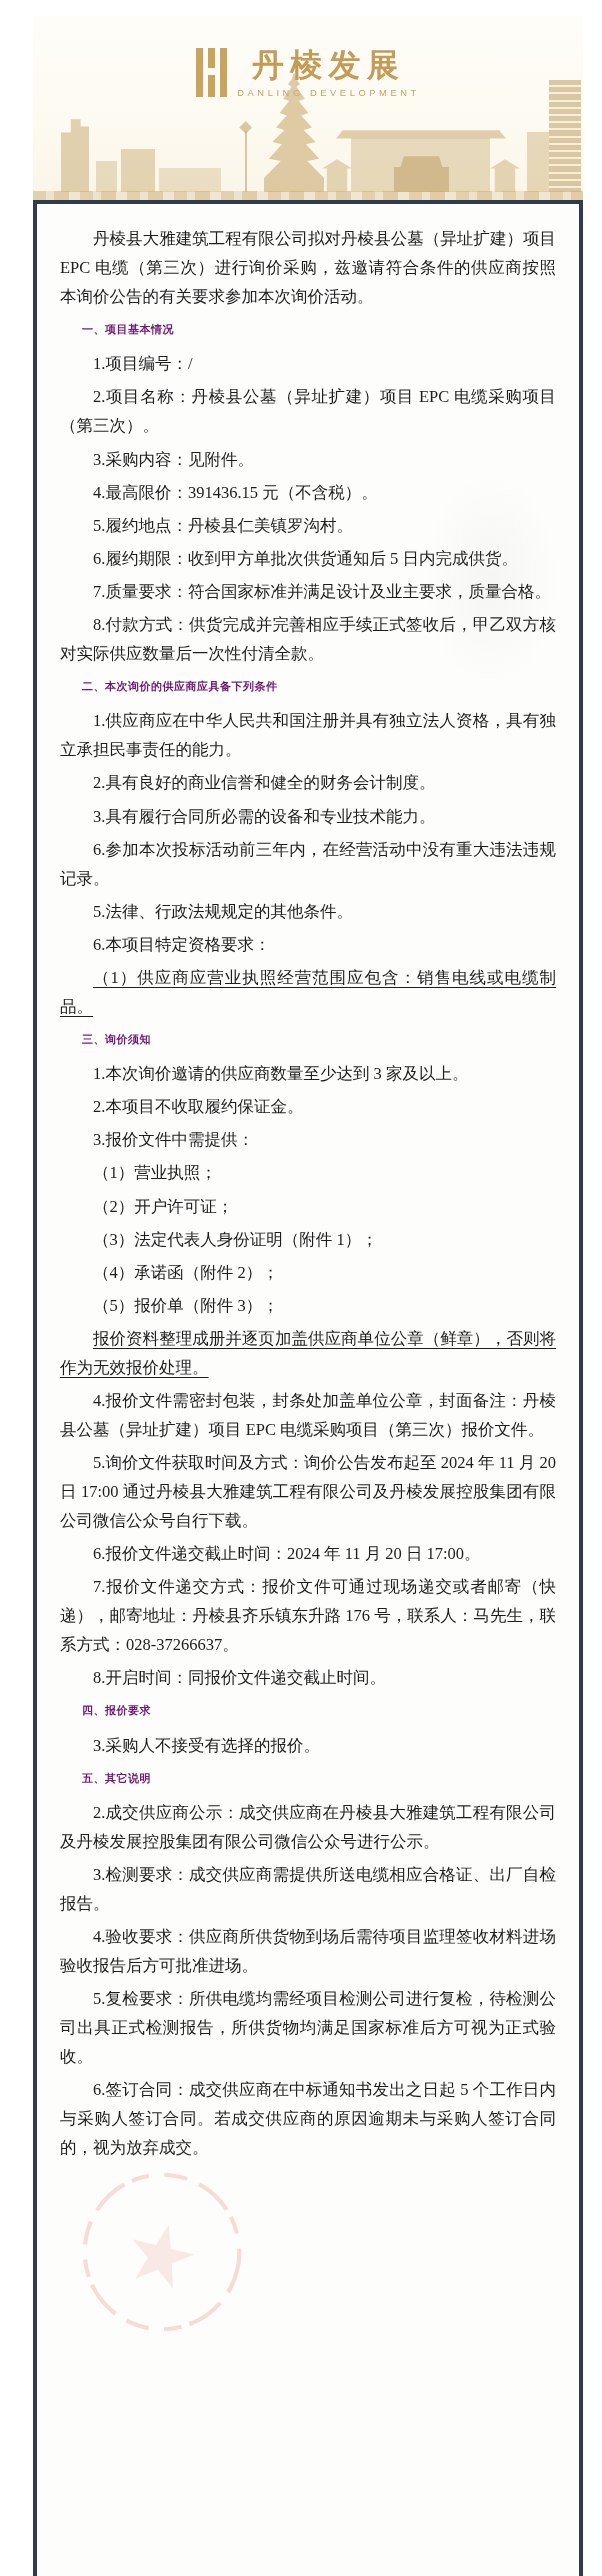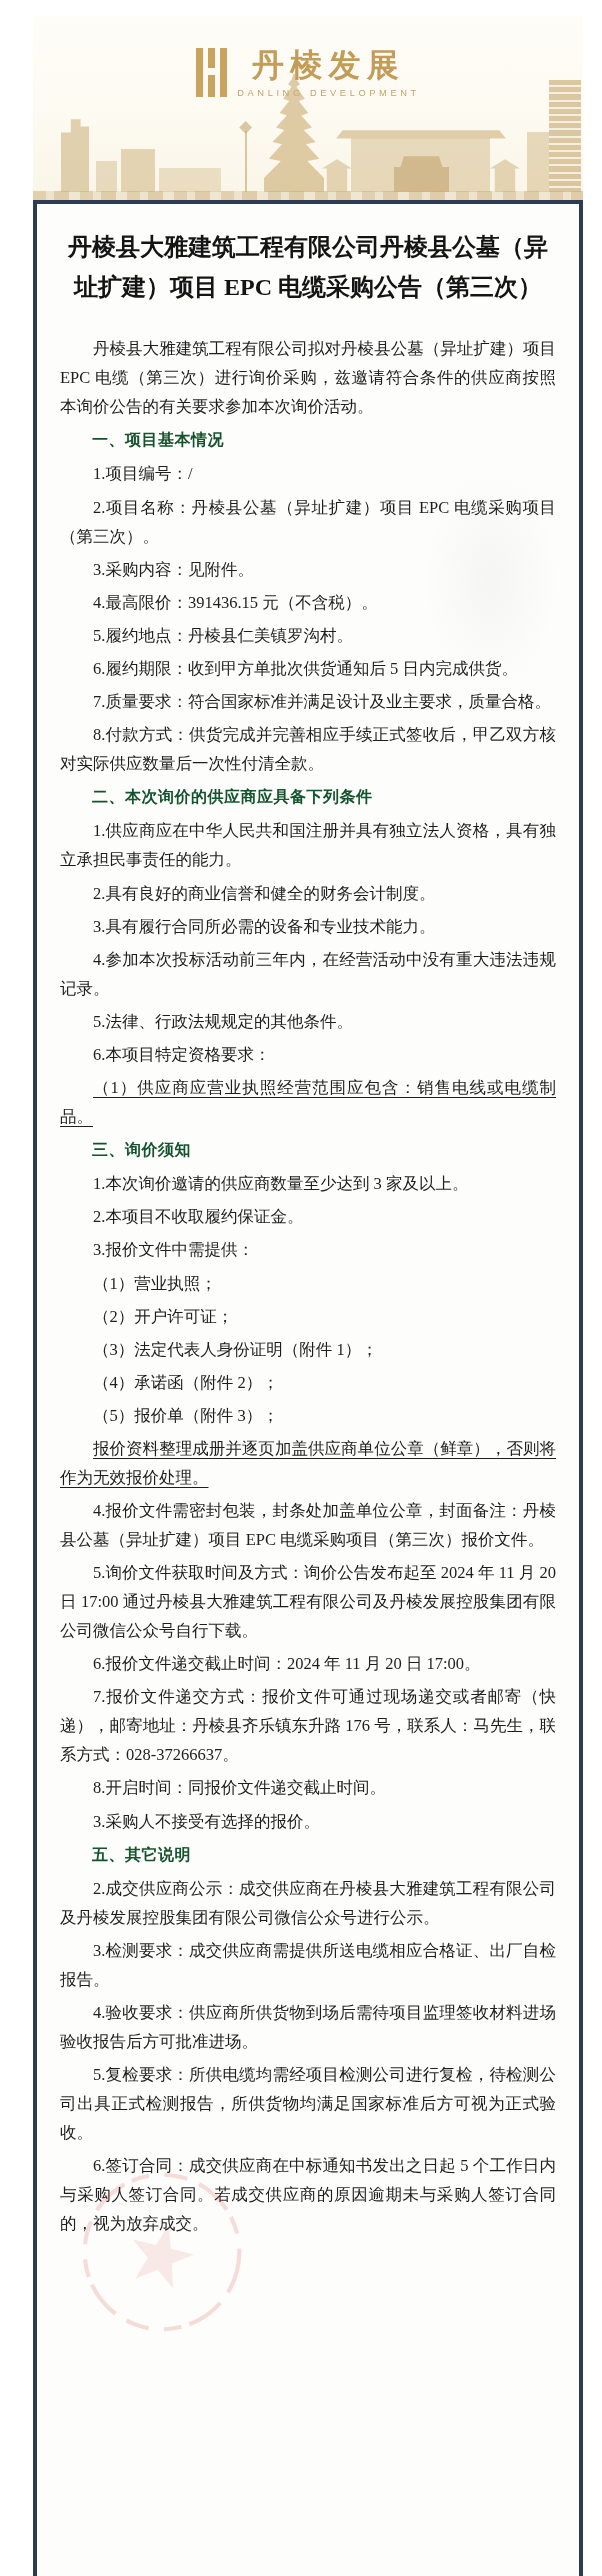--- a/index.html
+++ b/index.html
@@ -39,22 +39,22 @@
   .sk-base{position:absolute;left:0;right:0;bottom:0;height:8.2px;
     background:repeating-linear-gradient(90deg,rgba(200,172,116,.5) 0 13.4px,rgba(200,172,116,.25) 13.4px 20.6px,rgba(200,172,116,.55) 20.6px 36px,rgba(200,172,116,.2) 36px 47px);}
 
   
   .doc-card{box-sizing:border-box;height:3323px;border:4.6px solid #2d3c52;background:#fdfdfc;
     padding:20.6px 23px 0;overflow:hidden;position:relative;}
   .doc-card:before{content:"";position:absolute;right:20.6px;top:268px;width:134px;height:216px;pointer-events:none;
     background:radial-gradient(closest-side,rgba(120,120,120,.06),transparent);}
   .doc-title{font-size:24px;line-height:40px;font-weight:700;text-align:center;color:#141414;margin:3.1px 3.1px 27px;}
   p.para{font-size:16.5px;line-height:29px;margin:0 0 4.1px;text-indent:2em;text-align:justify;color:#1e1e1e;}
-  .sec-heading{font-family:"Liberation Sans","DejaVu Sans",sans-serif;font-weight:700;font-size:16px;line-height:29px;
-    margin:2.1px 0 5.2px;text-indent:2em;color:#14532d;letter-spacing:0.5px;}
+  .sec-heading{font-family:"Liberation Sans","DejaVu Sans",sans-serif;font-weight:700;font-size:11px;line-height:29px;
+    margin:2.1px 0 5.2px;text-indent:2em;color:#701a75;letter-spacing:0.5px;}
   .u{text-decoration:underline;text-underline-offset:4.1px;text-decoration-thickness:1.3px;}
   .seal-faint{position:absolute;left:40px;top:1963px;width:170px;height:170px;opacity:.16;transform:rotate(14deg);}
 </style>
 </head>
 <body>
 
 <div class="column">
 
   <div class="banner">
     <div class="logo-row">
@@ -77,57 +77,57 @@
       <div class="sk sk-hallgate"></div>
       <div class="sk sk-pav2"></div>
       <div class="sk sk-mid"></div>
       <div class="sk sk-tall"></div>
       <div class="sk-base"></div>
     </div>
   </div>
 
   <div class="doc-card">
 
-    <h1 class="doc-title">丹棱县大雅建筑工程有限公司丹棱县公墓（异址扩建）项目 EPC 电缆采购公告（第三次）</h1>
 
     <p class="para">丹棱县大雅建筑工程有限公司拟对丹棱县公墓（异址扩建）项目 EPC 电缆（第三次）进行询价采购，兹邀请符合条件的供应商按照本询价公告的有关要求参加本次询价活动。</p>
 
     <div id="doc-body">
         <div class="sec-heading">一、项目基本情况</div>
         <p class="para">1.项目编号：/</p>
         <p class="para">2.项目名称：丹棱县公墓（异址扩建）项目 EPC 电缆采购项目（第三次）。</p>
         <p class="para">3.采购内容：见附件。</p>
         <p class="para">4.最高限价：391436.15 元（不含税）。</p>
         <p class="para">5.履约地点：丹棱县仁美镇罗沟村。</p>
         <p class="para">6.履约期限：收到甲方单批次供货通知后 5 日内完成供货。</p>
         <p class="para">7.质量要求：符合国家标准并满足设计及业主要求，质量合格。</p>
         <p class="para">8.付款方式：供货完成并完善相应手续正式签收后，甲乙双方核对实际供应数量后一次性付清全款。</p>
         <div class="sec-heading">二、本次询价的供应商应具备下列条件</div>
         <p class="para">1.供应商应在中华人民共和国注册并具有独立法人资格，具有独立承担民事责任的能力。</p>
         <p class="para">2.具有良好的商业信誉和健全的财务会计制度。</p>
         <p class="para">3.具有履行合同所必需的设备和专业技术能力。</p>
-        <p class="para">4.参加本次投标活动前三年内，在经营活动中没有重大违法违规记录。</p>
+        <p class="para">6.参加本次投标活动前三年内，在经营活动中没有重大违法违规记录。</p>
         <p class="para">5.法律、行政法规规定的其他条件。</p>
         <p class="para">6.本项目特定资格要求：</p>
         <p class="para u">（1）供应商应营业执照经营范围应包含：销售电线或电缆制品。</p>
         <div class="sec-heading">三、询价须知</div>
         <p class="para">1.本次询价邀请的供应商数量至少达到 3 家及以上。</p>
         <p class="para">2.本项目不收取履约保证金。</p>
         <p class="para">3.报价文件中需提供：</p>
         <p class="para">（1）营业执照；</p>
         <p class="para">（2）开户许可证；</p>
         <p class="para">（3）法定代表人身份证明（附件 1）；</p>
         <p class="para">（4）承诺函（附件 2）；</p>
         <p class="para">（5）报价单（附件 3）；</p>
         <p class="para u">报价资料整理成册并逐页加盖供应商单位公章（鲜章），否则将作为无效报价处理。</p>
         <p class="para">4.报价文件需密封包装，封条处加盖单位公章，封面备注：丹棱县公墓（异址扩建）项目 EPC 电缆采购项目（第三次）报价文件。</p>
         <p class="para">5.询价文件获取时间及方式：询价公告发布起至 2024 年 11 月 20 日 17:00 通过丹棱县大雅建筑工程有限公司及丹棱发展控股集团有限公司微信公众号自行下载。</p>
         <p class="para">6.报价文件递交截止时间：2024 年 11 月 20 日 17:00。</p>
         <p class="para">7.报价文件递交方式：报价文件可通过现场递交或者邮寄（快递），邮寄地址：丹棱县齐乐镇东升路 176 号，联系人：马先生，联系方式：028-37266637。</p>
         <p class="para">8.开启时间：同报价文件递交截止时间。</p>
+        <div class="sec-heading">四、报价要求</div>
         <p class="para">3.采购人不接受有选择的报价。</p>
         <div class="sec-heading">五、其它说明</div>
         <p class="para">2.成交供应商公示：成交供应商在丹棱县大雅建筑工程有限公司及丹棱发展控股集团有限公司微信公众号进行公示。</p>
         <p class="para">3.检测要求：成交供应商需提供所送电缆相应合格证、出厂自检报告。</p>
         <p class="para">4.验收要求：供应商所供货物到场后需待项目监理签收材料进场验收报告后方可批准进场。</p>
         <p class="para">5.复检要求：所供电缆均需经项目检测公司进行复检，待检测公司出具正式检测报告，所供货物均满足国家标准后方可视为正式验收。</p>
         <p class="para">6.签订合同：成交供应商在中标通知书发出之日起 5 个工作日内与采购人签订合同。若成交供应商的原因逾期未与采购人签订合同的，视为放弃成交。</p>
       </div>
 
     <svg class="seal-faint" viewBox="0 0 288 288">

